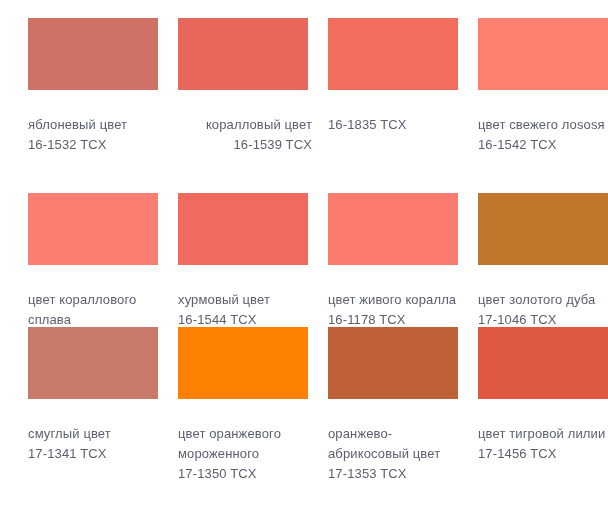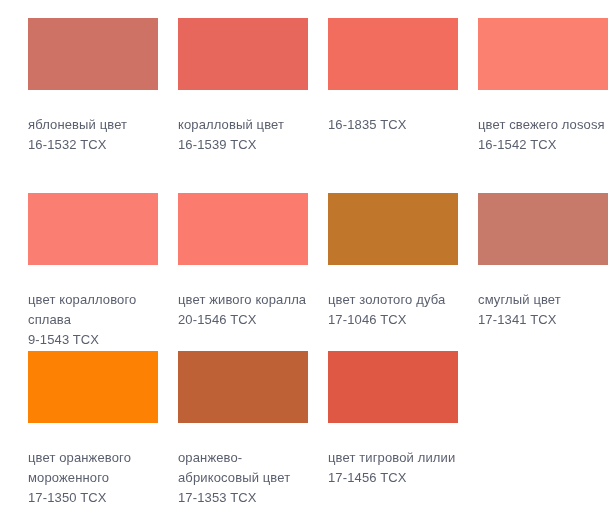--- a/index.html
+++ b/index.html
@@ -55,21 +55,21 @@
 
   <div class="swatch-cell swatch-row-1">
     <span class="swatch-chip" style="background-color: rgb(205, 114, 101);"></span>
     <div class="swatch-label" style="color: rgb(90, 95, 110);">
       <span class="swatch-name">яблоневый цвет</span>
       <span class="swatch-code">16-1532 TCX</span>
     </div>
   </div>
   <div class="swatch-cell swatch-row-1">
     <span class="swatch-chip" style="background-color: rgb(232, 103, 92);"></span>
-    <div class="swatch-label" style="color: rgb(90, 95, 110);">
+    <div class="swatch-label" style="color: rgb(90, 95, 110); text-align: right;">
       <span class="swatch-name">коралловый цвет</span>
       <span class="swatch-code">16-1539 TCX</span>
     </div>
   </div>
   <div class="swatch-cell swatch-row-1">
     <span class="swatch-chip" style="background-color: rgb(243, 109, 94);"></span>
     <div class="swatch-label" style="color: rgb(90, 95, 110);">
       <span class="swatch-code">16-1835 TCX</span>
     </div>
   </div>
@@ -82,24 +82,31 @@
   </div>
 
   <div class="swatch-cell swatch-row-2">
     <span class="swatch-chip" style="background-color: rgb(251, 126, 114);"></span>
     <div class="swatch-label" style="color: rgb(90, 95, 110);">
       <span class="swatch-name">цвет кораллового сплава</span>
       <span class="swatch-code">9-1543 TCX</span>
     </div>
   </div>
   <div class="swatch-cell swatch-row-2">
+    <span class="swatch-chip" style="background-color: rgb(240, 106, 96);"></span>
+    <div class="swatch-label" style="color: rgb(90, 95, 110);">
+      <span class="swatch-name">хурмовый цвет</span>
+      <span class="swatch-code">16-1544 TCX</span>
+    </div>
+  </div>
+  <div class="swatch-cell swatch-row-2">
     <span class="swatch-chip" style="background-color: rgb(251, 123, 110);"></span>
     <div class="swatch-label" style="color: rgb(90, 95, 110);">
       <span class="swatch-name">цвет живого коралла</span>
-      <span class="swatch-code">20-1546 TCX</span>
+      <span class="swatch-code">16-1178 TCX</span>
     </div>
   </div>
   <div class="swatch-cell swatch-row-2">
     <span class="swatch-chip" style="background-color: rgb(192, 119, 44);"></span>
     <div class="swatch-label" style="color: rgb(90, 95, 110);">
       <span class="swatch-name">цвет золотого дуба</span>
       <span class="swatch-code">17-1046 TCX</span>
     </div>
   </div>
 

